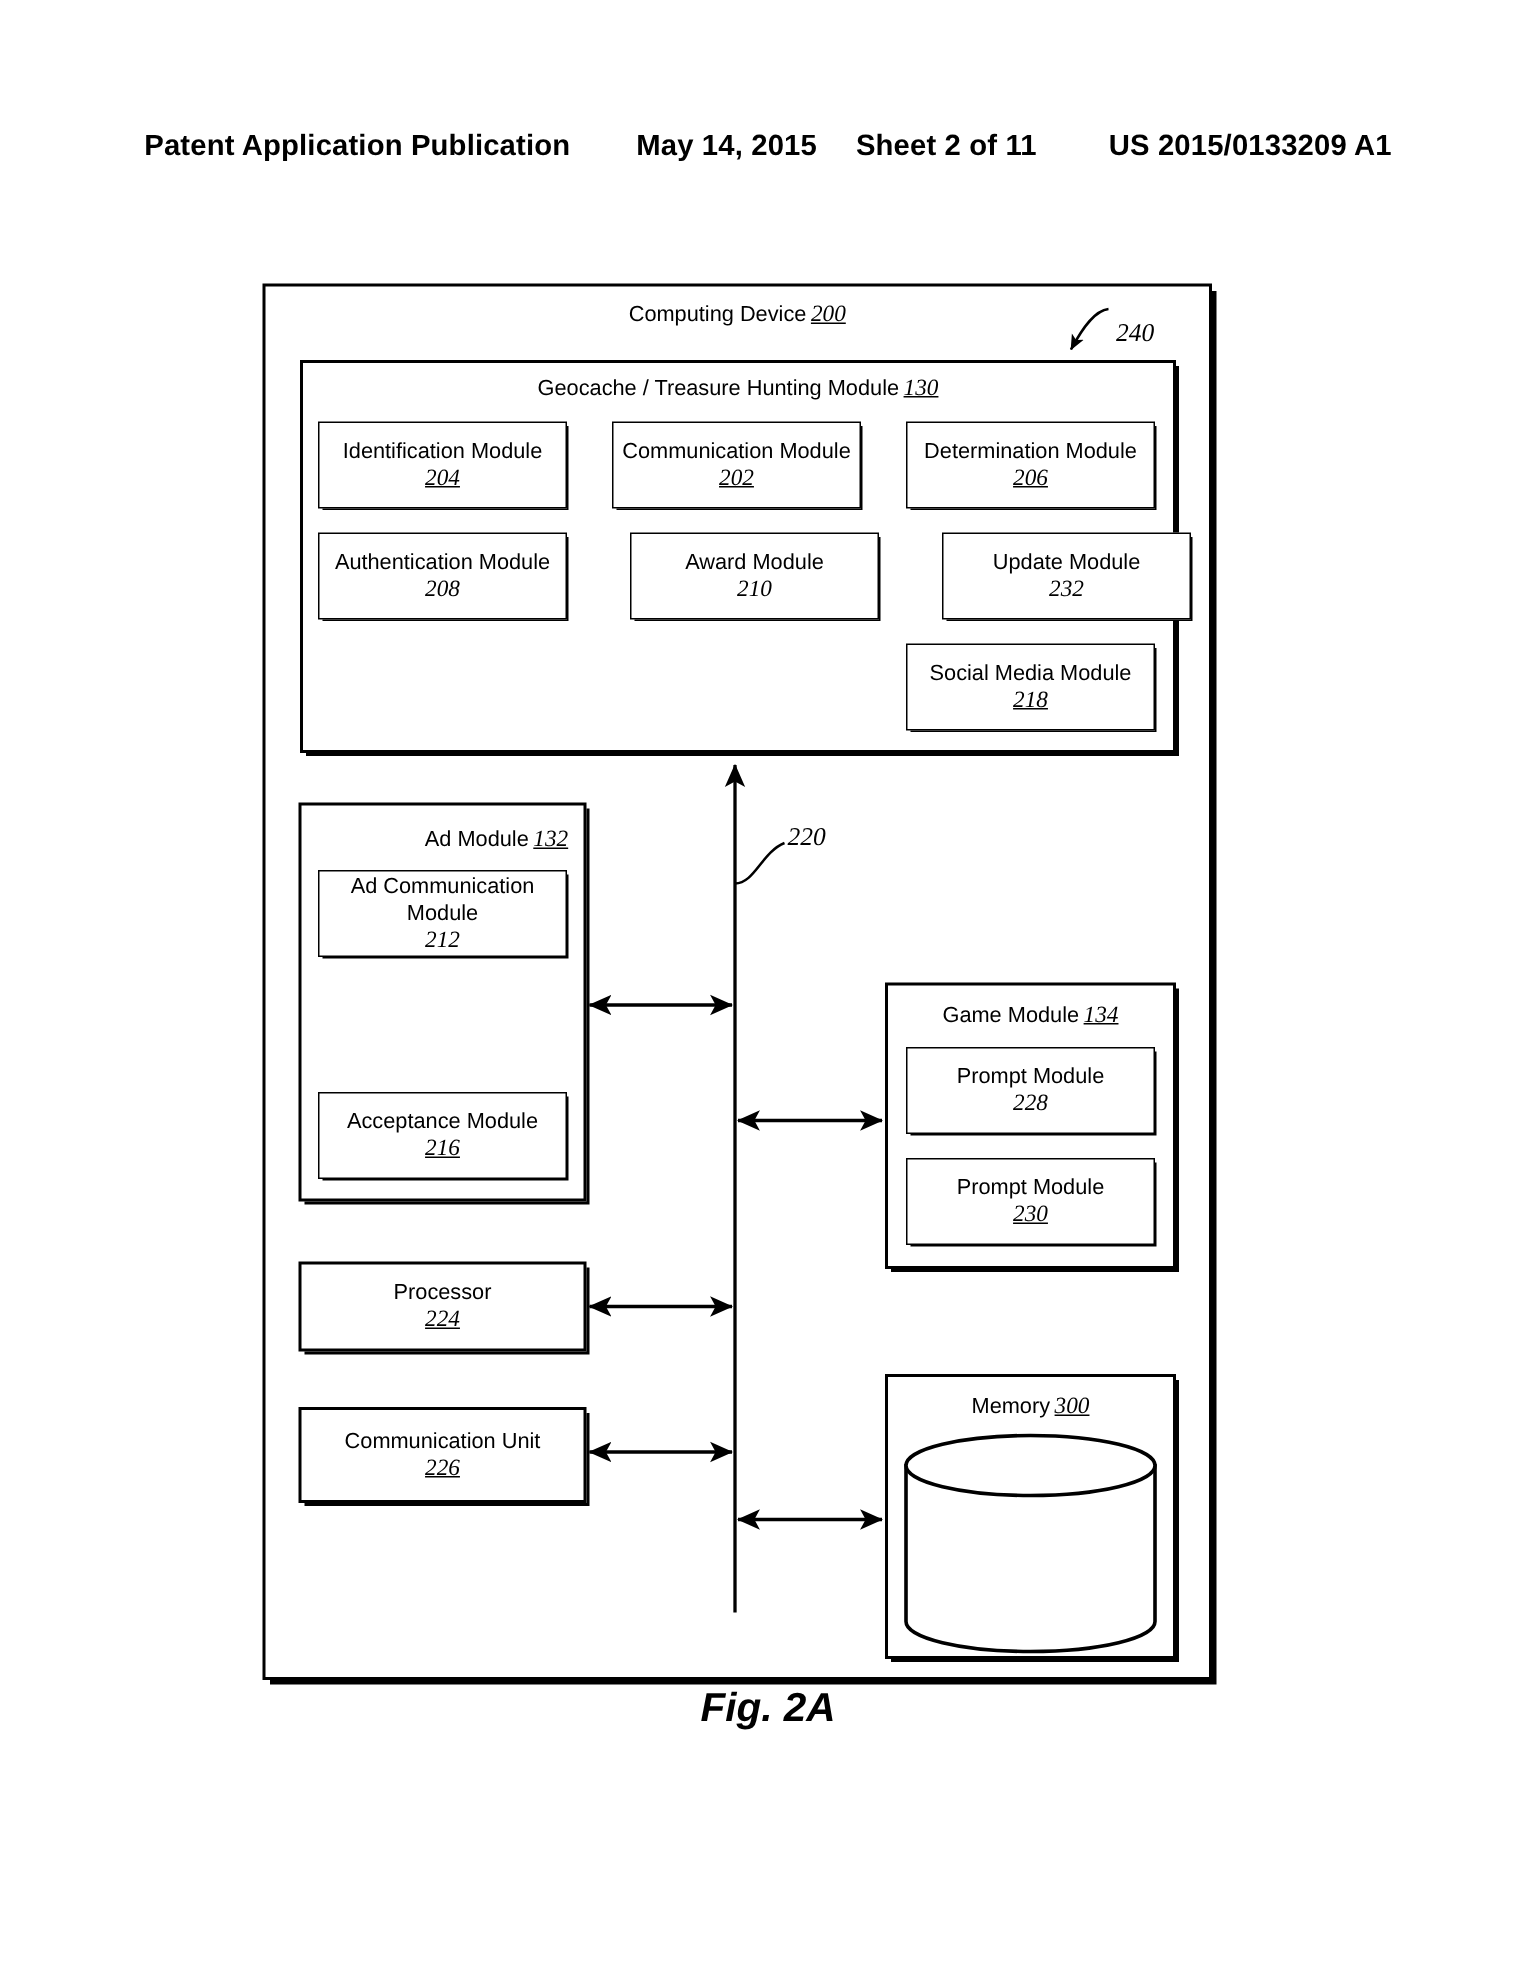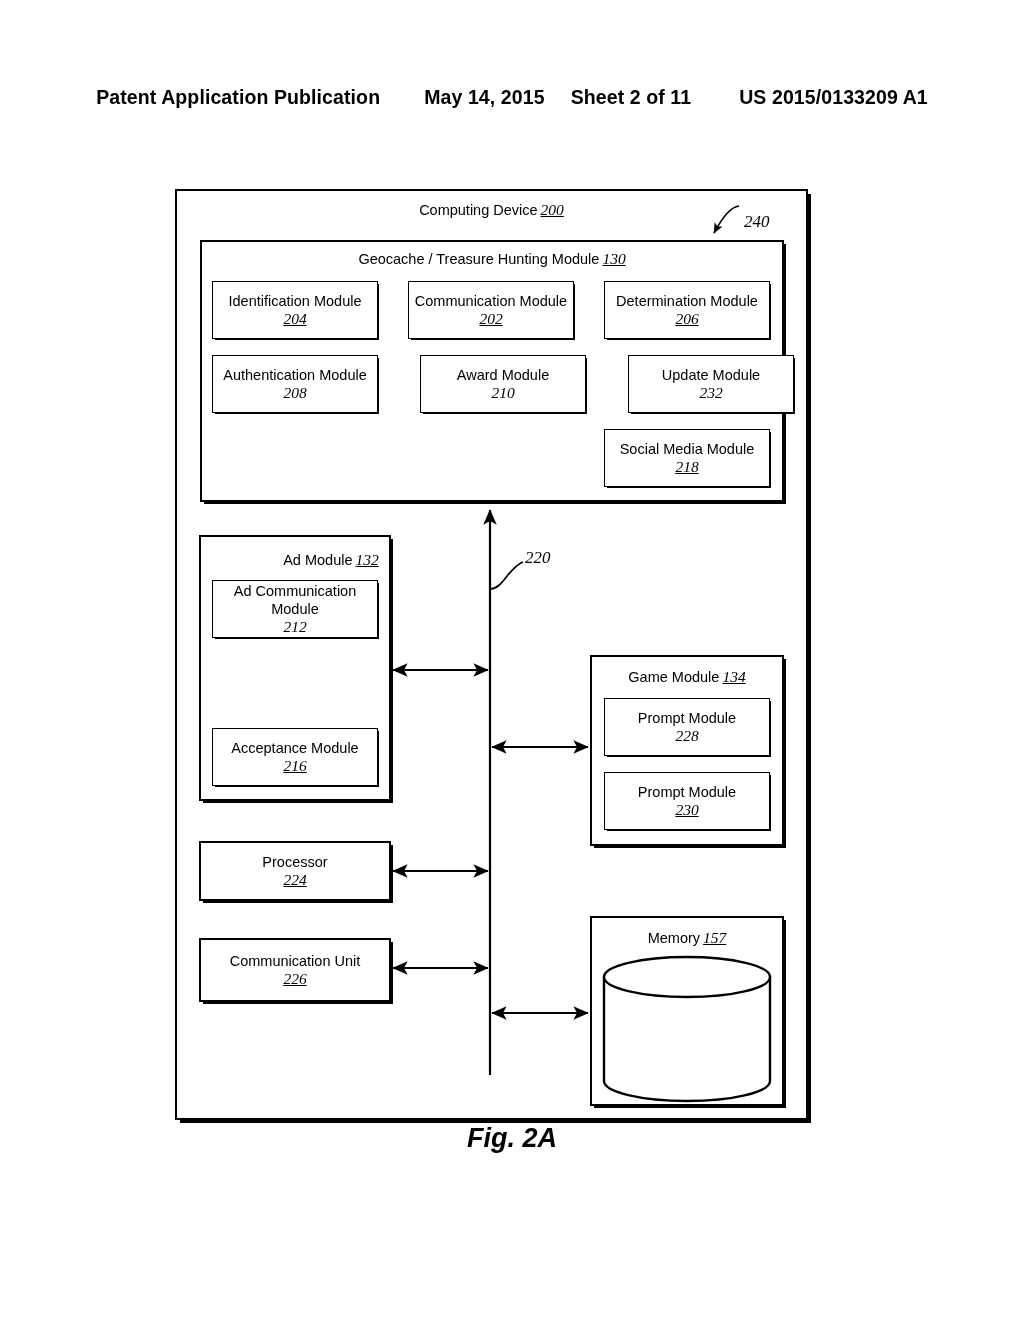--- a/index.html
+++ b/index.html
@@ -247,21 +247,21 @@
   </div>
 
   <div class="box thin modbox" style="left:604px; top:772px; width:166px; height:58px;">
     <span>Prompt Module</span>
     <span class="num ul">230</span>
   </div>
 
   <div class="box" style="left:590px; top:916px; width:194px; height:190px;"></div>
 
   <div class="grp-title" style="left:590px; top:929px; width:194px;">
-    <span>Memory</span><span class="num ul">157</span>
+    <span>Memory</span><span class="num ul">300</span>
   </div>
 
   <div class="cyl-label" style="left:604px; top:963px; width:166px;">122</div>
 
   <div class="minibox" style="left:622px; top:1017px; width:54px; height:40px;">128</div>
 
   <div class="minibox" style="left:698px; top:1017px; width:54px; height:40px;">142</div>
 
   <div class="ref-num" style="left:525px; top:548px;">220</div>
 

